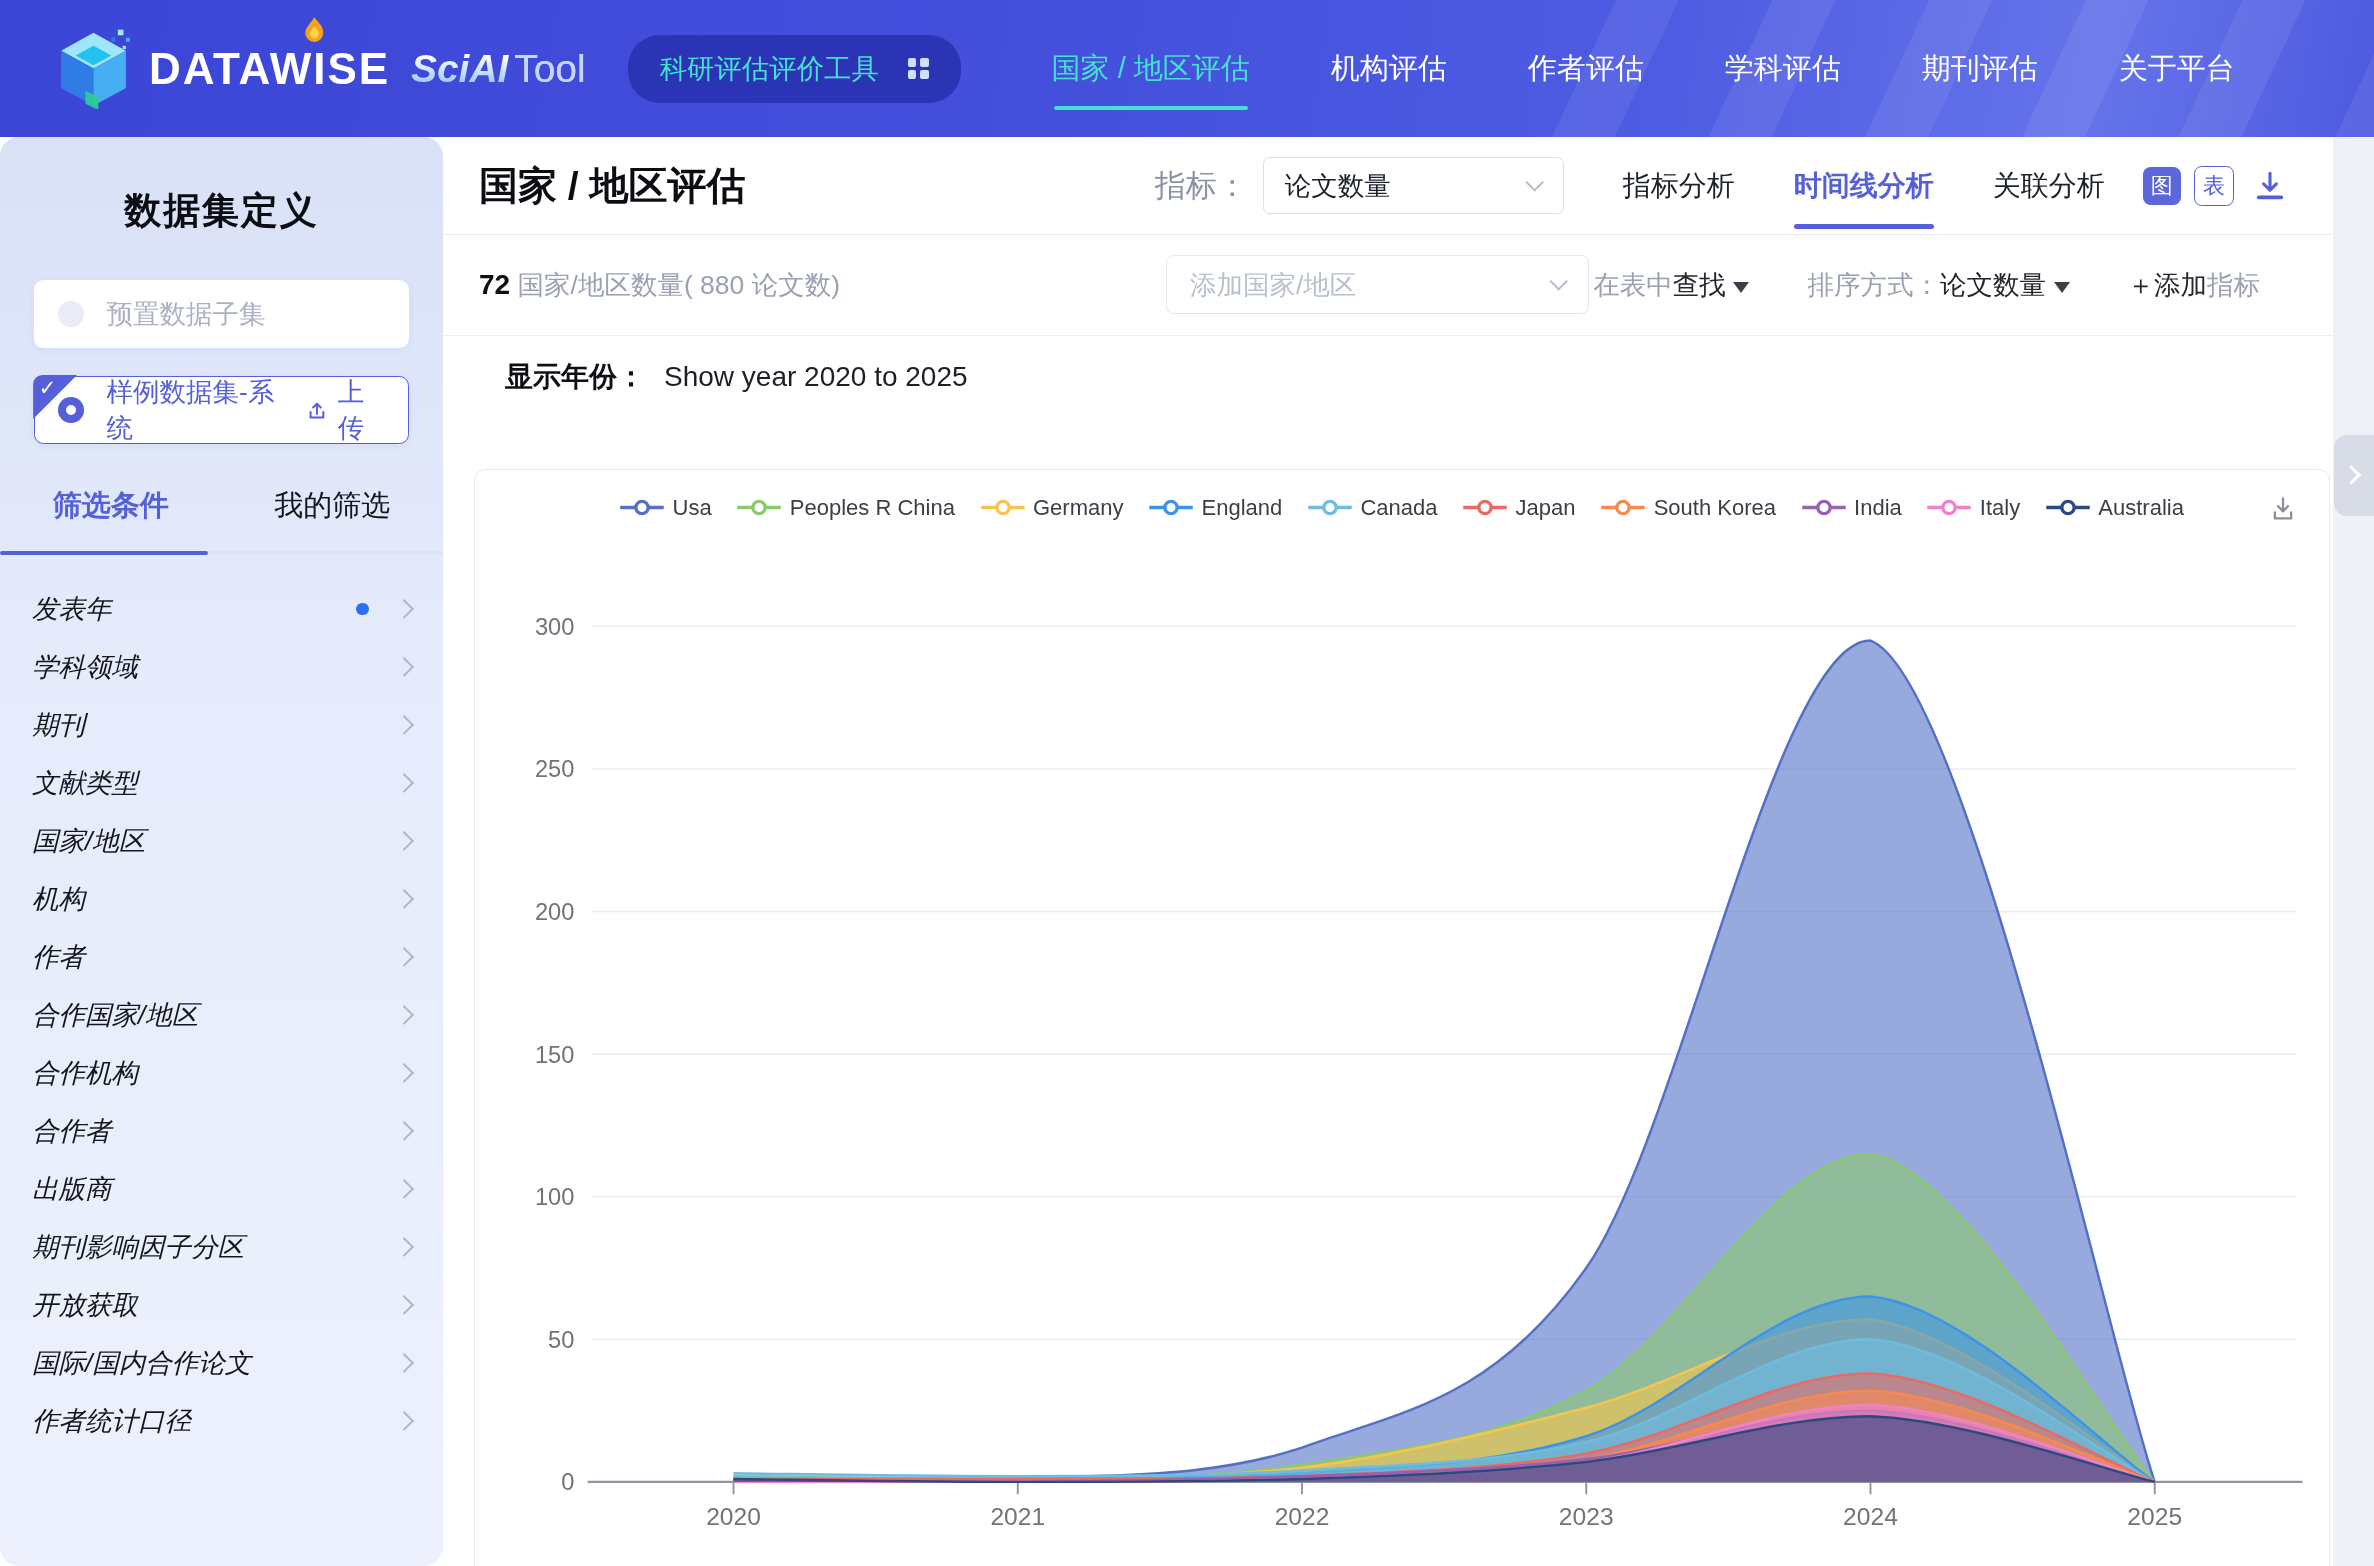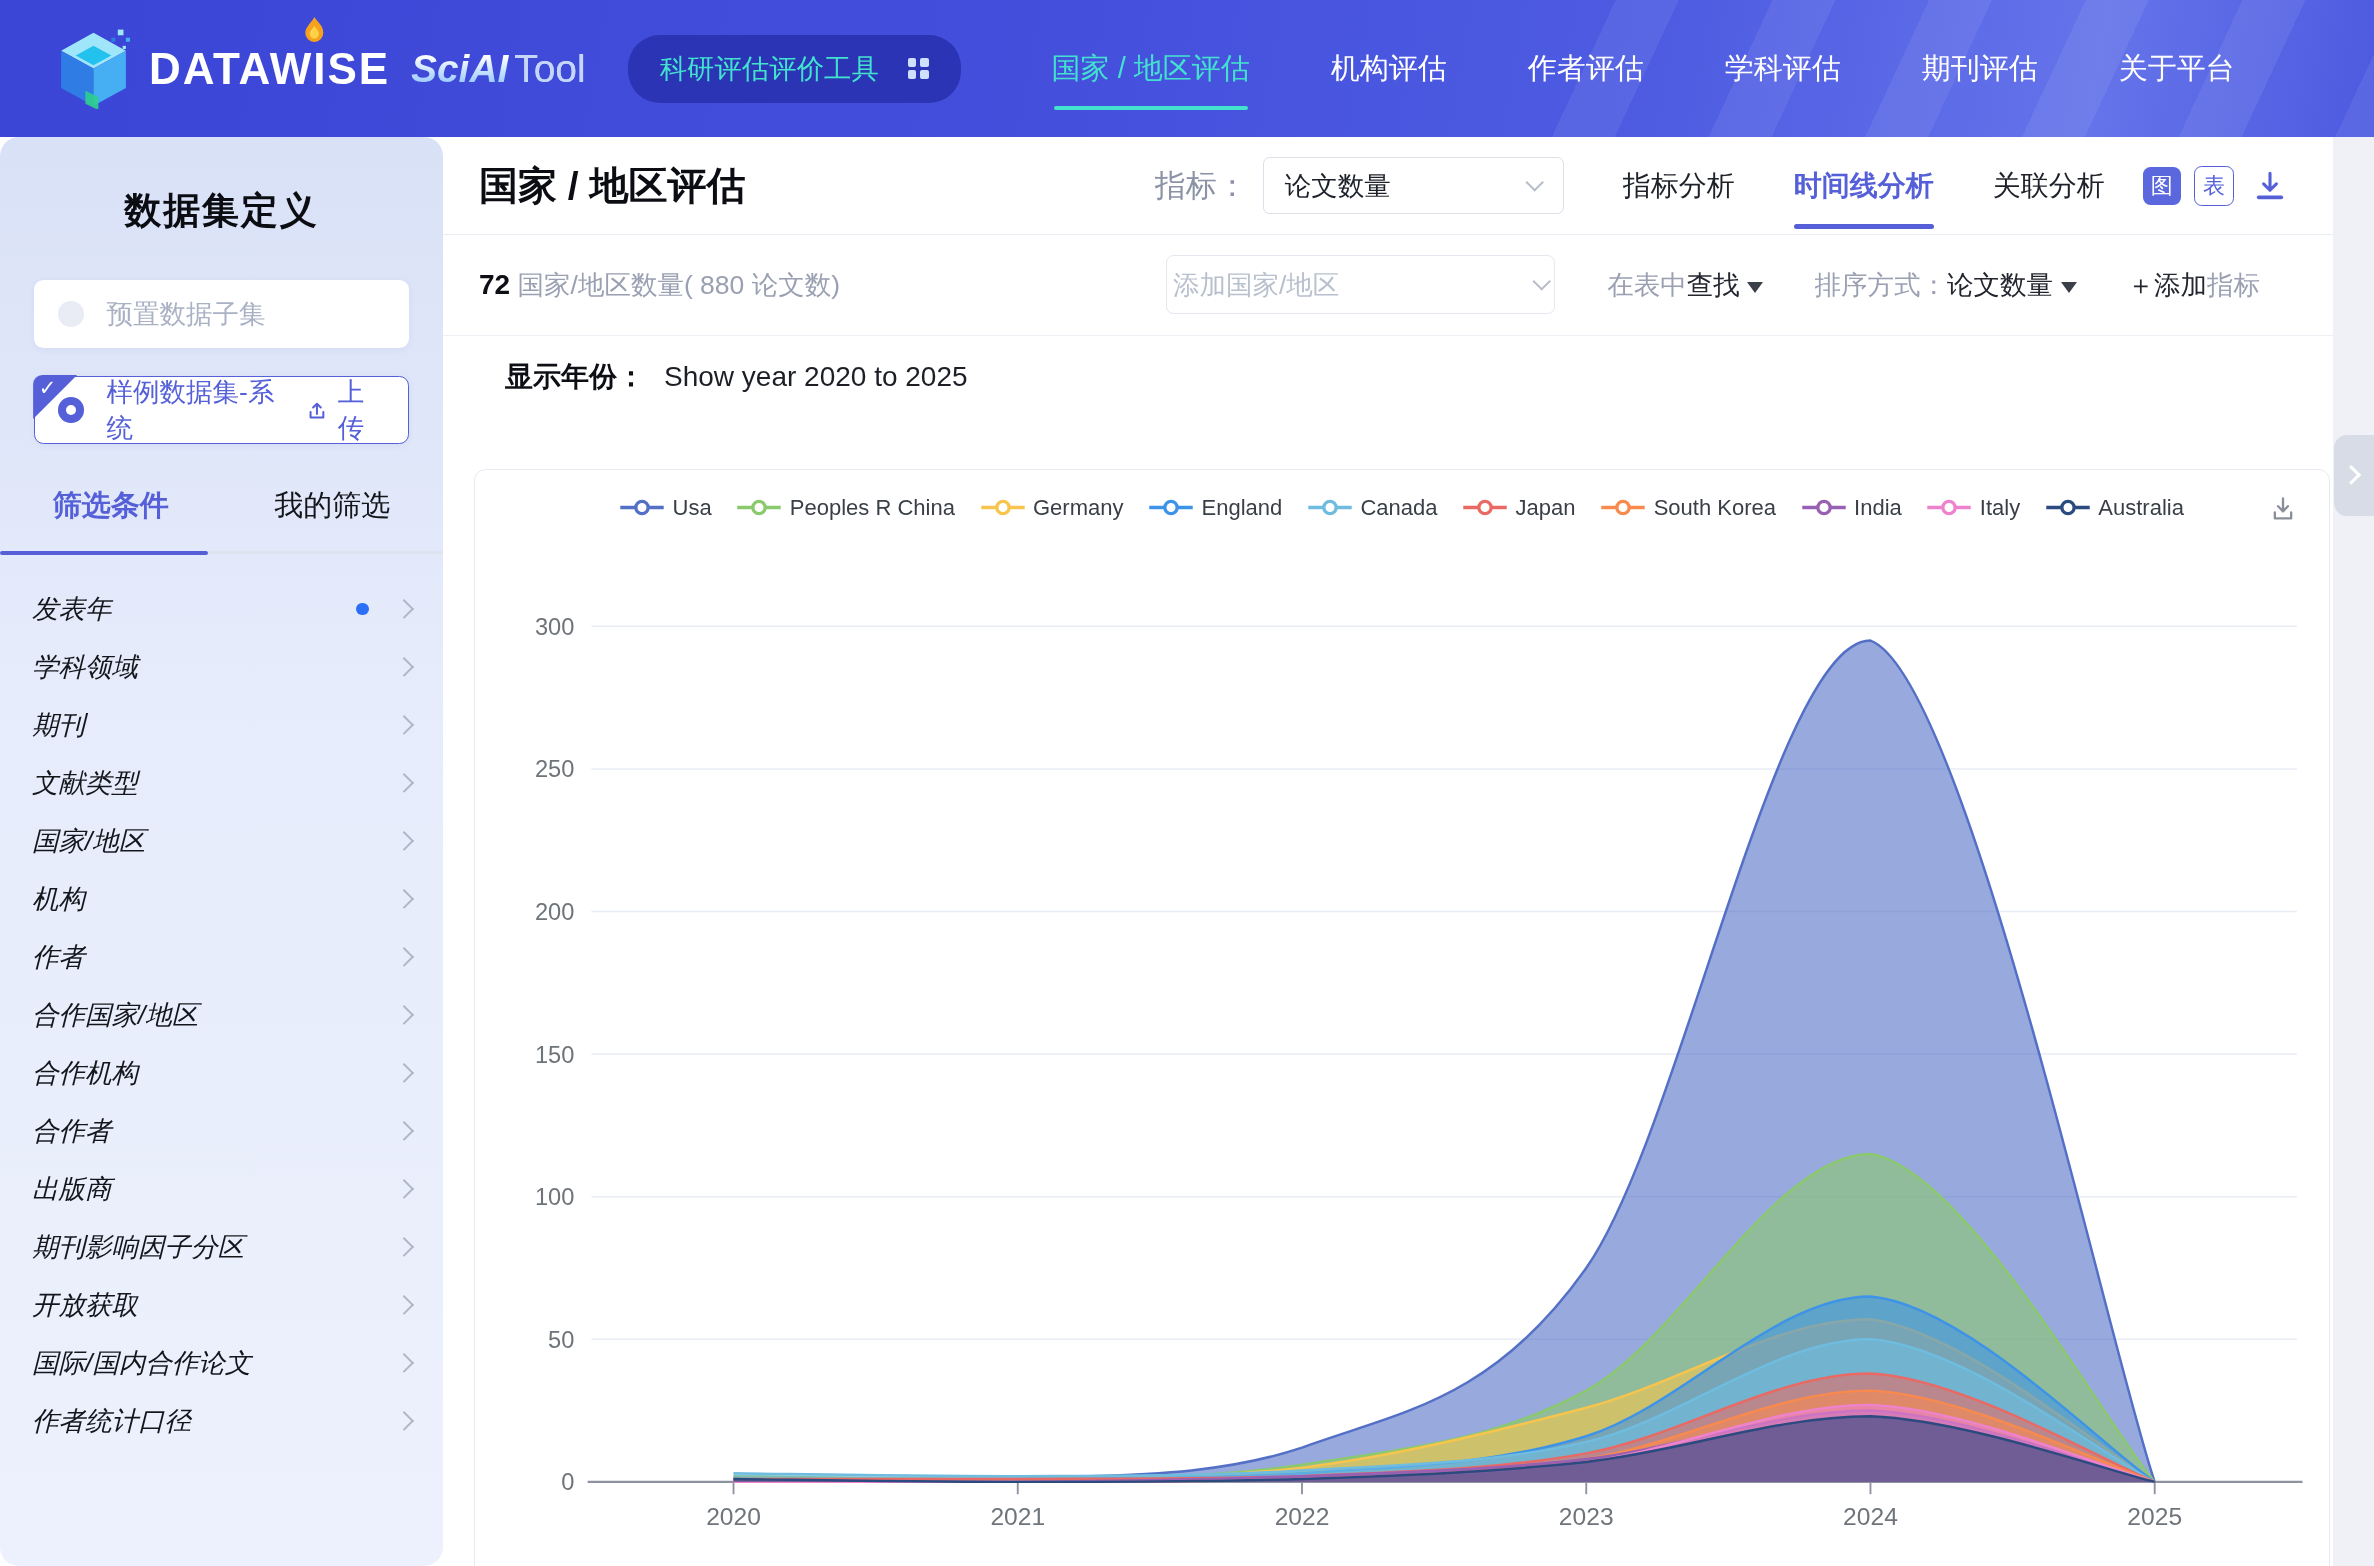--- a/index.html
+++ b/index.html
@@ -74,23 +74,23 @@
   .icon-btn{width:38px;height:38px;border-radius:7.6px;display:flex;align-items:center;justify-content:center;
     font-size:22px;cursor:pointer;flex:none;}
   .icon-btn.fill{background:#5b68dd;color:#fff;margin-left:38px;}
   .icon-btn.line{background:#fff;color:#5560d8;border:1.9px solid #5560d8;margin-left:13.2px;}
   .dl-btn{margin-left:19px;cursor:pointer;display:flex;}
 
   .sub-row{height:100px;display:flex;align-items:center;position:relative;border-bottom:1.9px solid #eef0f6;}
   .count-wrap{margin-left:36px;font-size:26.5px;color:#9aa0b2;}
   .count-b{font-weight:bold;color:#0d0f14;font-size:28px;}
   .add-select{position:absolute;left:723px;top:20px;width:375px;height:57px;border:1.9px solid #e4e7ee;border-radius:7.6px;
-    display:flex;align-items:center;justify-content:space-between;padding:0 6px;cursor:pointer;background:#fff;}
+    display:flex;align-items:center;justify-content:space-between;padding:0 23px;cursor:pointer;background:#fff;}
   .placeholder{color:#b9c0cd;font-size:26.5px;}
-  .sub-right{margin-left:auto;margin-right:74px;display:flex;align-items:flex-start;font-size:26.5px;}
+  .sub-right{margin-left:auto;margin-right:74px;display:flex;align-items:flex-start;font-size:26.5px;gap:7px;}
   .gray{color:#9aa0b2;} .dark{color:#23262e;}
   .caret{display:inline-block;width:0;height:0;border-left:8.5px solid transparent;border-right:8.5px solid transparent;
     border-top:11.4px solid #3a3f48;margin-left:7.6px;vertical-align:middle;}
   .sub-right .grp{margin-left:51px;white-space:nowrap;}
 
   .year-row{height:81px;display:flex;align-items:center;padding-left:62px;}
   .year-lbl{font-size:28px;font-weight:bold;color:#0d0f14;}
   .year-val{font-size:28px;color:#1c1f26;margin-left:19px;}
 
   

